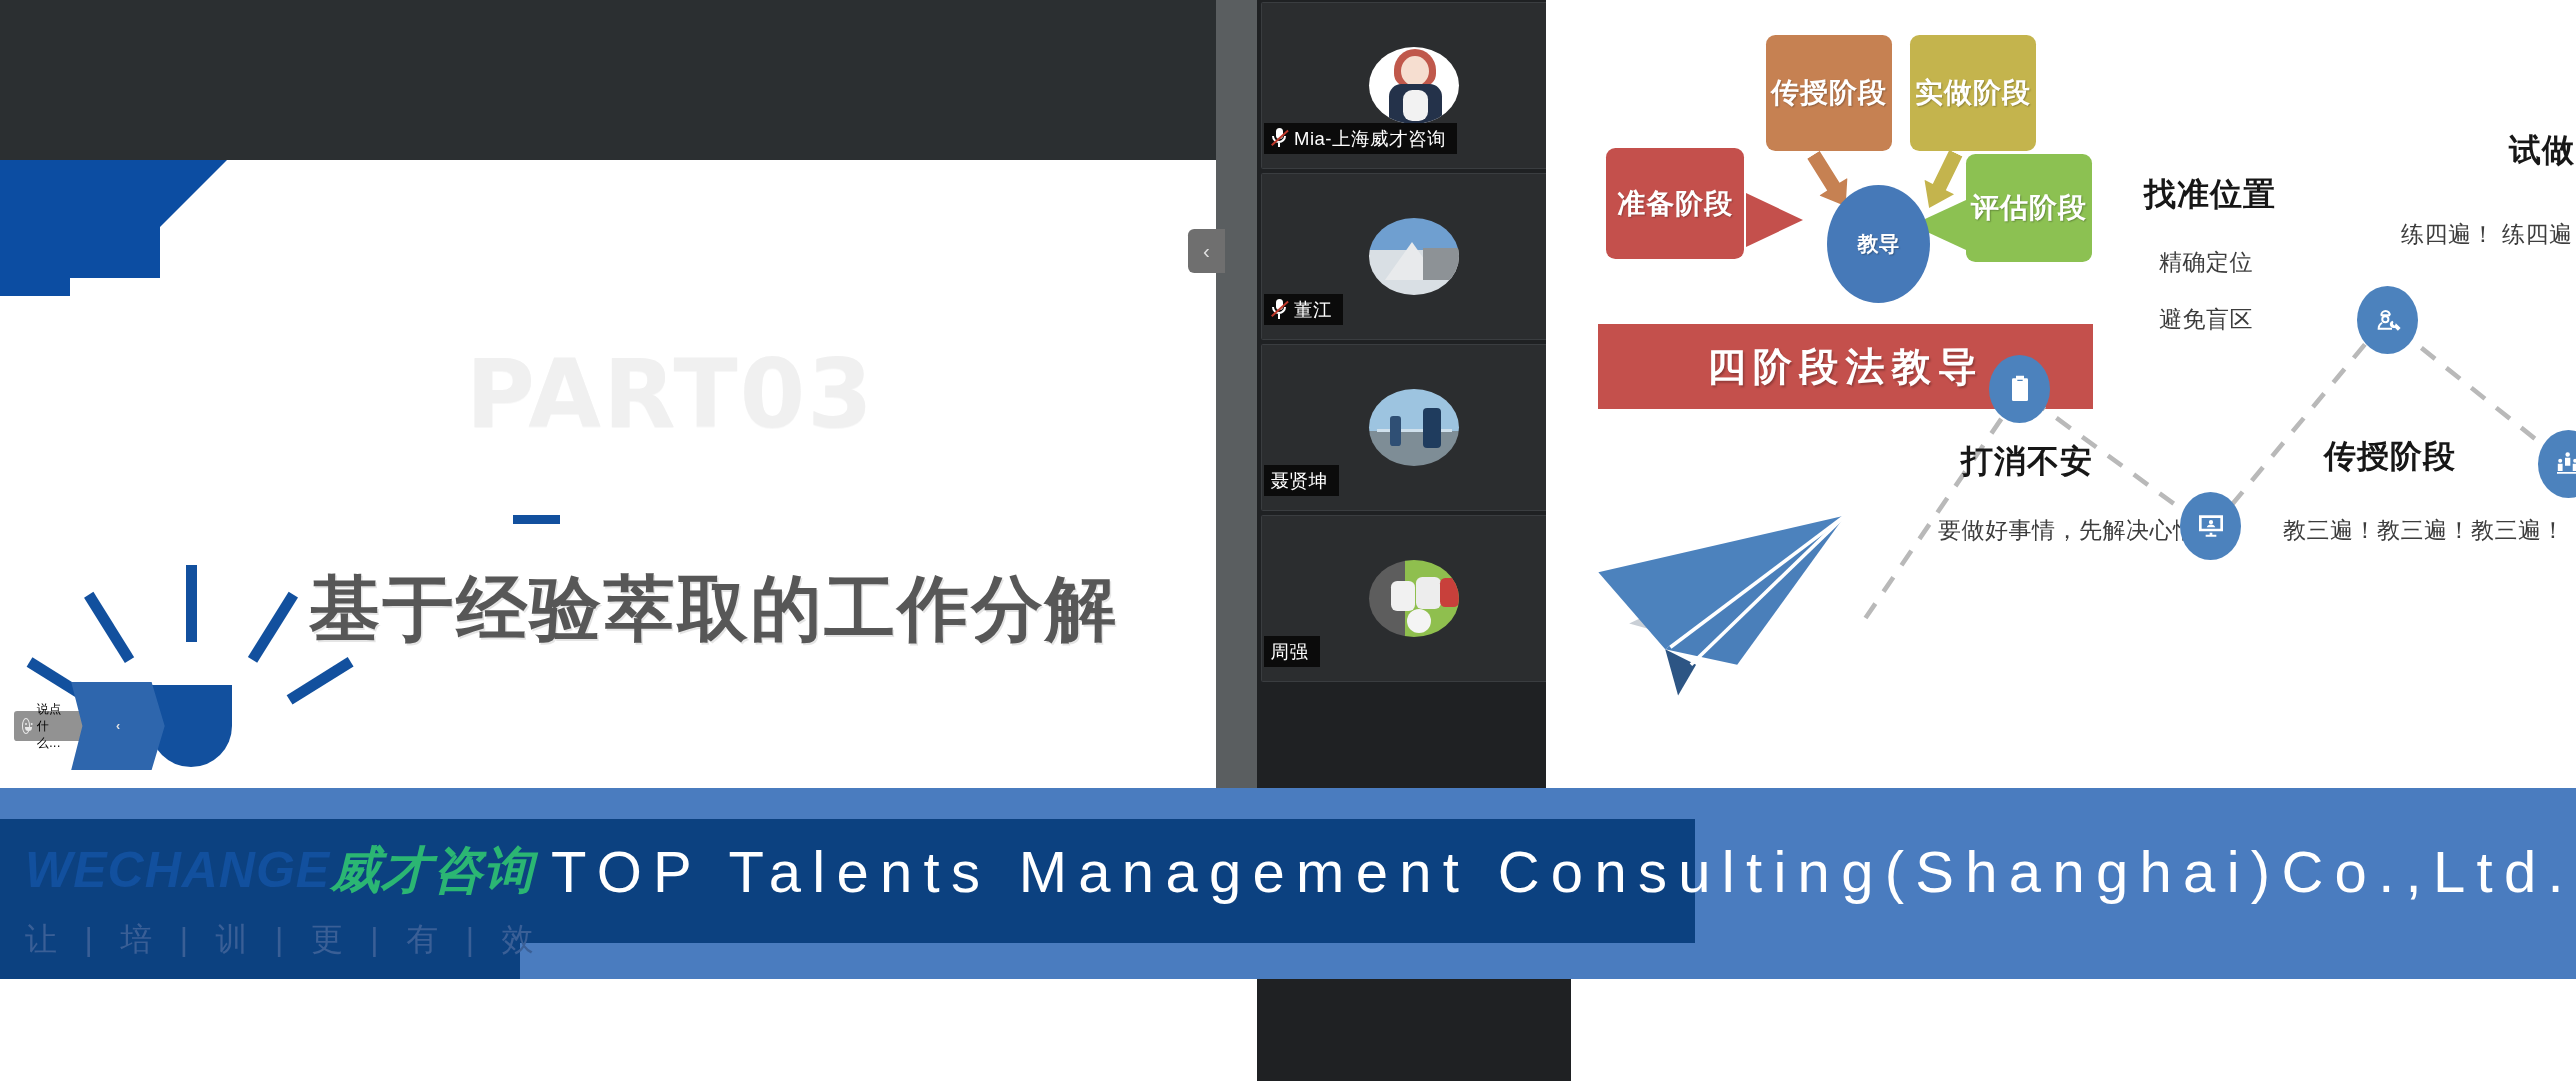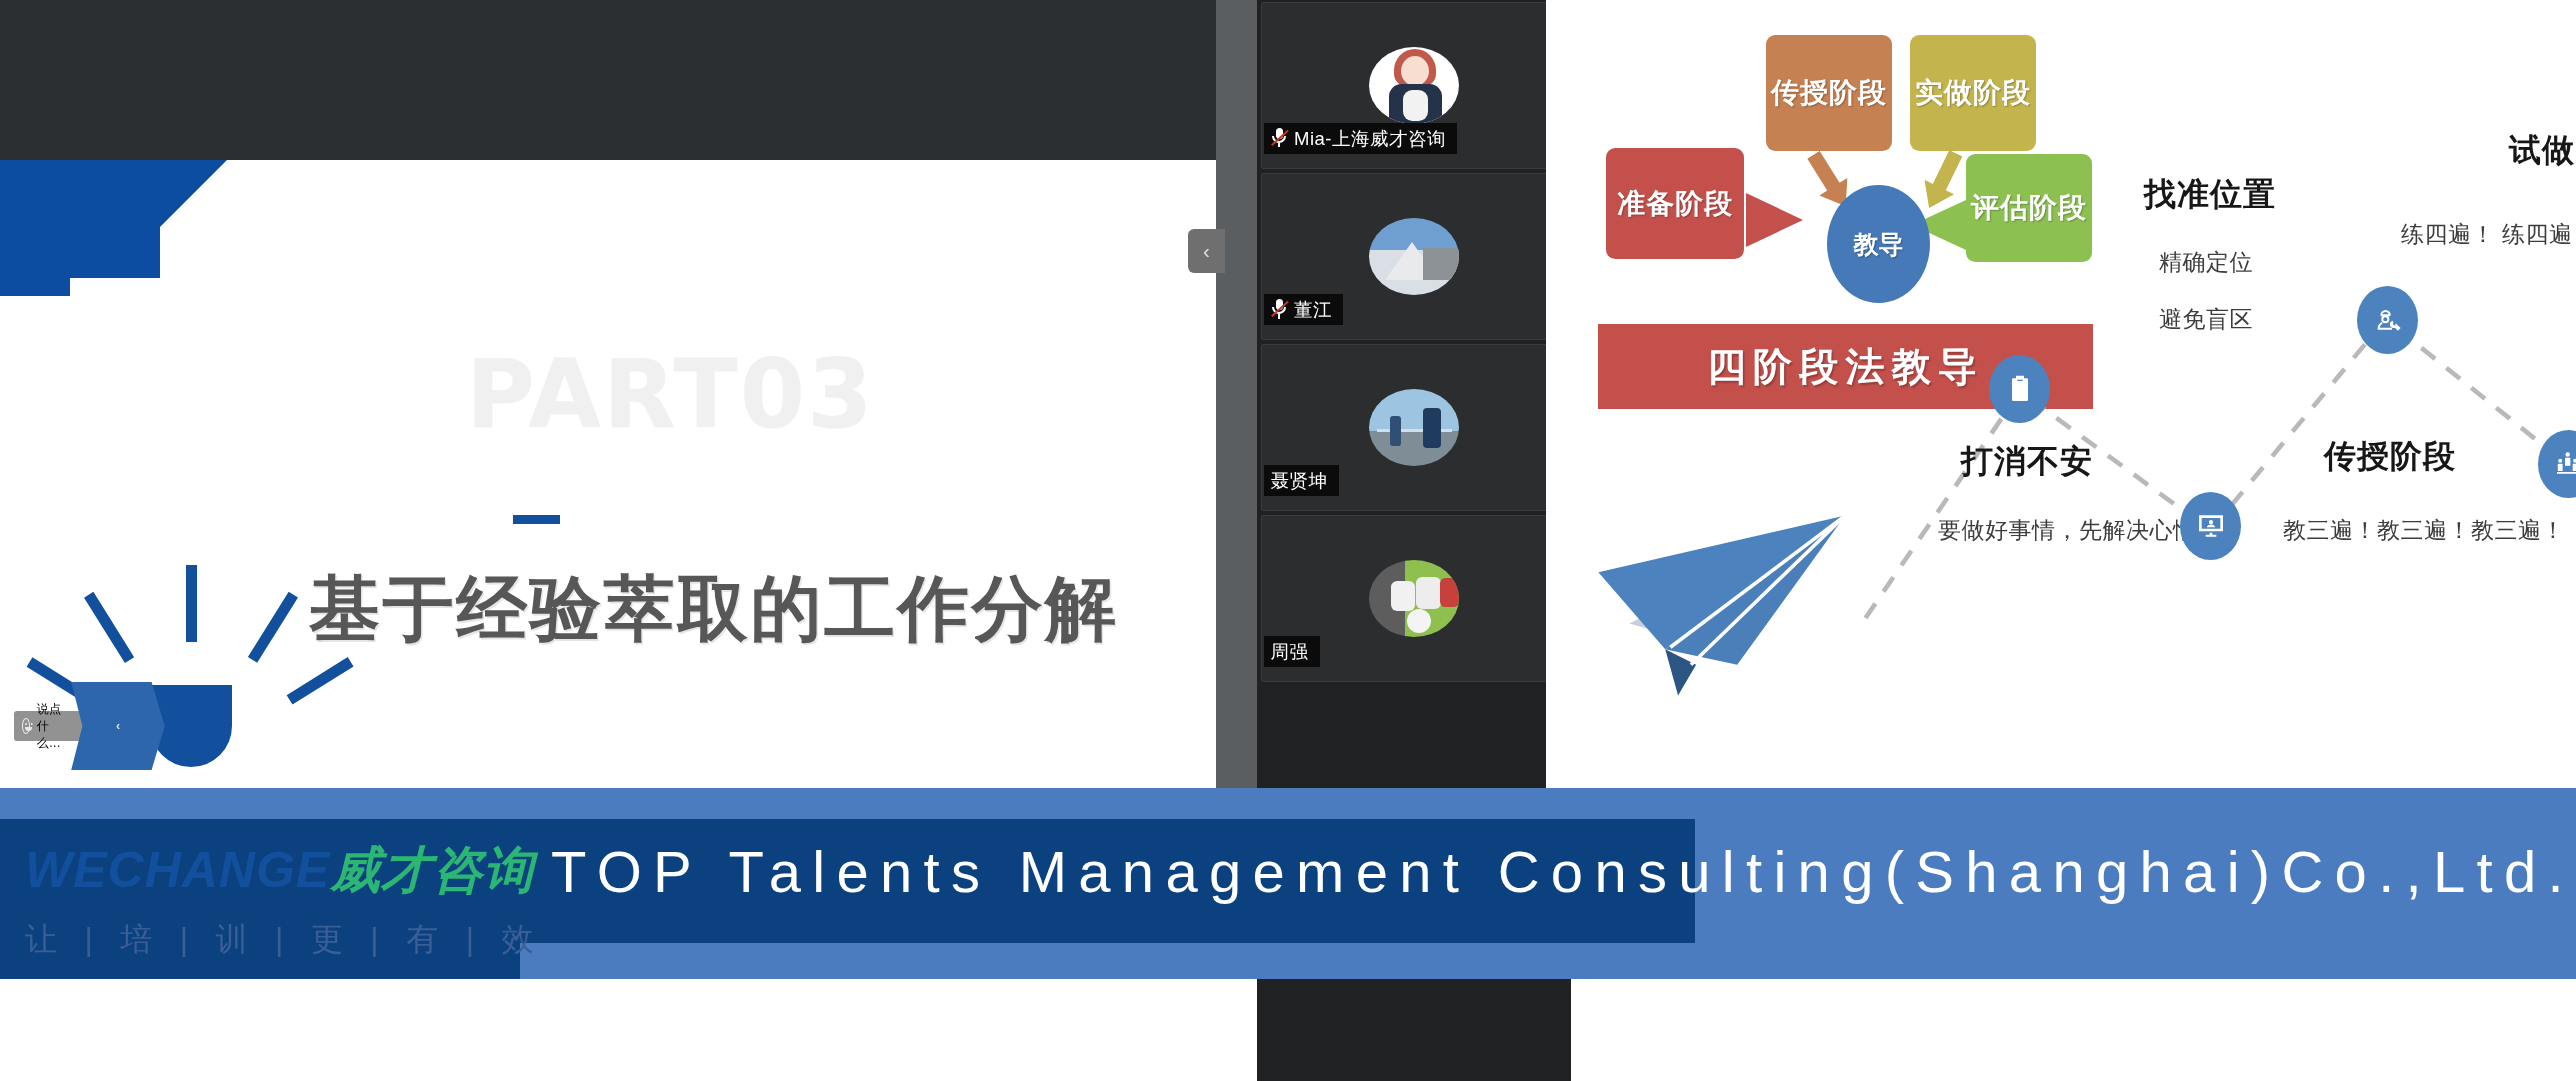--- a/index.html
+++ b/index.html
@@ -95,21 +95,21 @@
 
   .fourstage { position:absolute; left:52px; top:10.3px; width:526px; height:417px; }
   .fs-box { position:absolute; border-radius:9.3px; color:#fff; font-weight:bold;
     display:flex; align-items:center; justify-content:center; font-size:28px; letter-spacing:1px;
     text-shadow:1px 1px 1.5px rgba(0,0,0,.28); }
   .fs-prep   { left:8.2px;  top:138px; width:138px; height:111px; background:#c4504c; }
   .fs-teach  { left:168px; top:25px;  width:126px; height:116px; background:#c68152; }
   .fs-do     { left:312px; top:25px;  width:126px; height:116px; background:#c4b44d; }
   .fs-eval   { left:368px; top:144px; width:126px; height:108px; background:#8cc152; }
   .fs-core { position:absolute; left:229px; top:175px; width:103px; height:118px; border-radius:50%;
-    background:#4679b8; color:#fff; font-weight:bold; font-size:25px; display:flex;
+    background:#4679b8; color:#fff; font-weight:bold; font-size:21px; display:flex;
     align-items:center; justify-content:center; text-shadow:1px 1px 1.5px rgba(0,0,0,.28); }
   .fs-banner { position:absolute; left:0px; top:314px; width:495px; height:85px; background:#c4504c;
     color:#fff; font-weight:bold; font-size:39px; letter-spacing:7.2px; display:flex;
     align-items:center; justify-content:center; text-shadow:1.5px 1.5px 2.1px rgba(0,0,0,.25); }
   .ar { position:absolute; }
   .ar-prep { left:148px; top:183px; width:0;height:0;
     border-top:27px solid transparent;border-bottom:27px solid transparent;border-left:57px solid #c4504c; }
   .ar-eval { left:314px; top:190px; width:0;height:0;
     border-top:25px solid transparent;border-bottom:25px solid transparent;border-right:54px solid #8cc152; }
   .ar-teach{ left:215px; top:140px; width:33px; height:61px; background:#c68152;

